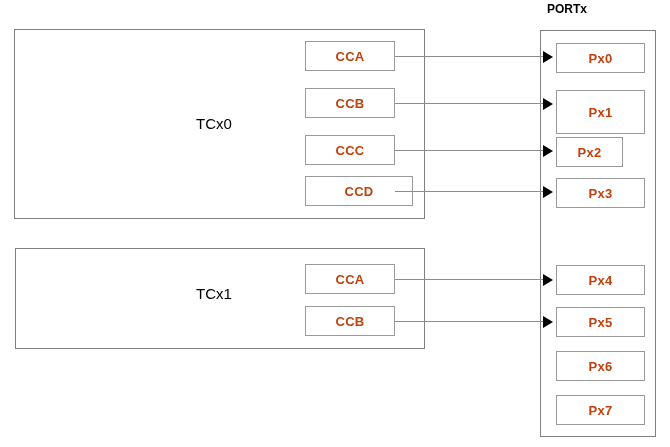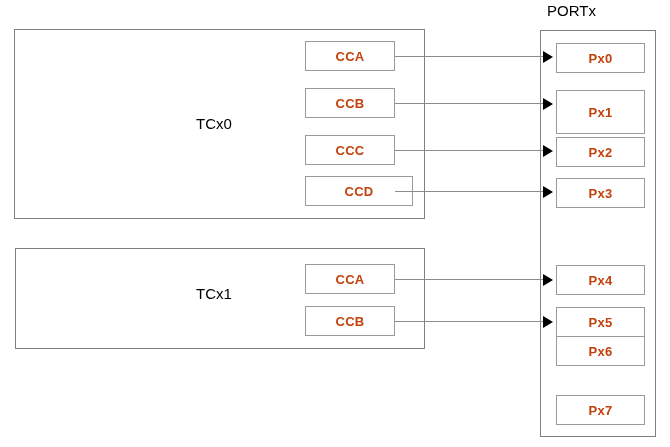--- a/index.html
+++ b/index.html
@@ -46,22 +46,22 @@
     position: absolute;
     font-size: 15px;
     font-weight: normal;
     color: #000000;
     white-space: nowrap;
   }
 
   
   .port-title {
     position: absolute;
-    font-size: 15px;
-    font-weight: normal;
+    font-size: 12px;
+    font-weight: bold;
     color: #000000;
     white-space: nowrap;
   }
 
   
   .connector {
     position: absolute;
     height: 1px;
     background: #8c8c8c;
   }
@@ -93,25 +93,25 @@
   <div class="block-label" style="left:196px; top:285px;">TCx1</div>
 
   <div class="unit-box" style="left:305px; top:264px; width:90px; height:30px;">CCA</div>
   <div class="unit-box" style="left:305px; top:306px; width:90px; height:30px;">CCB</div>
 
   <div class="port-title" style="left:547px; top:2px;">PORTx</div>
   <div class="container-box" style="left:540px; top:30px; width:116px; height:407px;"></div>
 
   <div class="unit-box" style="left:556px; top:43px; width:89px; height:30px;">Px0</div>
   <div class="unit-box" style="left:556px; top:90px; width:89px; height:44px;">Px1</div>
-  <div class="unit-box" style="left:556px; top:137px; width:89px; height:30px;">Px2</div>
+  <div class="unit-box" style="left:556px; top:137px; width:67px; height:30px;">Px2</div>
   <div class="unit-box" style="left:556px; top:178px; width:89px; height:30px;">Px3</div>
   <div class="unit-box" style="left:556px; top:265px; width:89px; height:30px;">Px4</div>
   <div class="unit-box" style="left:556px; top:307px; width:89px; height:30px;">Px5</div>
-  <div class="unit-box" style="left:556px; top:336px; width:89px; height:30px;">Px6</div>
+  <div class="unit-box" style="left:556px; top:351px; width:89px; height:30px;">Px6</div>
   <div class="unit-box" style="left:556px; top:395px; width:89px; height:30px;">Px7</div>
 
   <div class="connector" style="left:395px; top:56px; width:148px;"></div>
   <div class="arrow-head" style="left:543px; top:51px;"></div>
 
   <div class="connector" style="left:395px; top:103px; width:148px;"></div>
   <div class="arrow-head" style="left:543px; top:98px;"></div>
 
   <div class="connector" style="left:395px; top:150px; width:148px;"></div>
   <div class="arrow-head" style="left:543px; top:145px;"></div>

